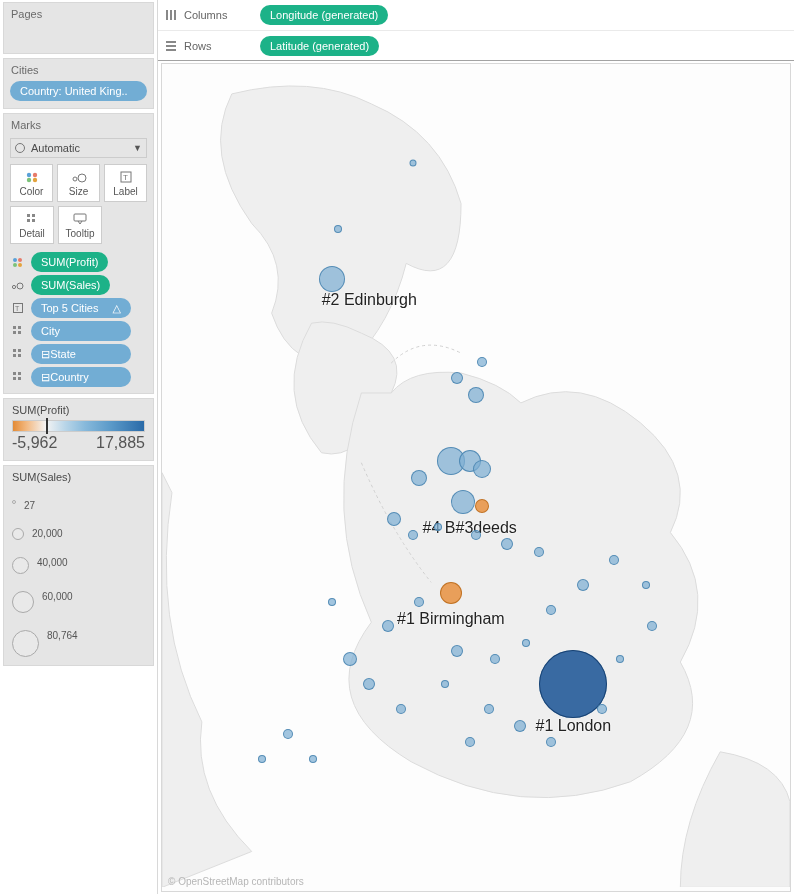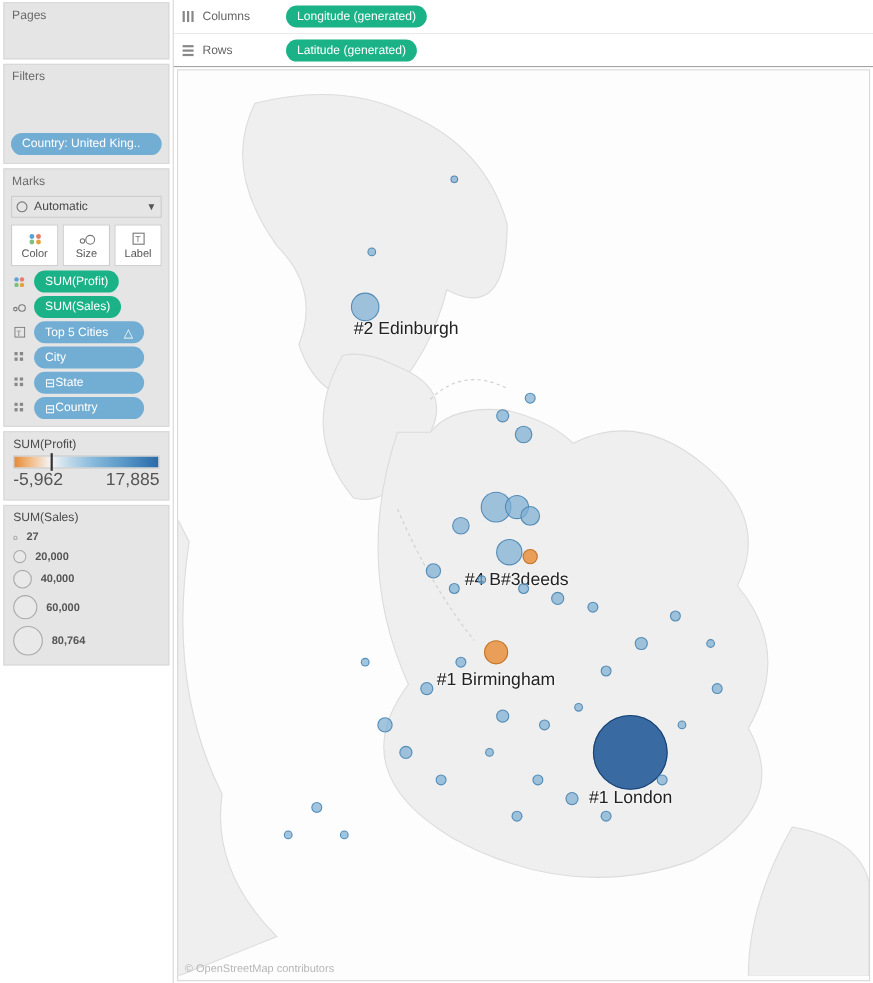--- a/index.html
+++ b/index.html
@@ -77,21 +77,21 @@
     border:1px solid #ccc;
     position:relative;
     margin-top:4px;
   }
   .gradient::after{
     content:""; position:absolute; left:25%; top:-3px; bottom:-3px; width:2px; background:#333;
   }
   .scale { display:flex; justify-content:space-between; font-size:16px; color:#555; margin-top:2px;}
 
   .size-legend { padding:5px 8px 8px 8px; }
-  .size-row { display:flex; align-items:center; gap:8px; font-size:10px; color:#555; margin-top:6px;font-weight:bold;}
+  .size-row { display:flex; align-items:flex-start; gap:8px; font-size:10px; color:#555; margin-top:17px;}
   .size-row .c {
     border:1px solid #aaa; border-radius:50%; background:#e9e9e9;
   }
 
   .shelves-top { border-bottom:1px solid #a3a3a3;}
   .shelf-line { display:flex; align-items:center; height:30px; border-top:1px solid #eaeaea; padding:0 6px;}
   .shelf-line:first-child { border-top:none;}
   .shelf-label { display:flex; align-items:center; gap:6px; width:96px; color:#656565;}
   .shelf-label .ic { width:14px; display:flex; justify-content:center; }
 
@@ -120,22 +120,22 @@
 </style>
 </head>
 <body>
 
 <div class="app">
   <div class="sidebar">
     <div class="card pages">
       <div class="card-hd">Pages</div>
     </div>
     <div class="card">
-      <div class="card-hd">Filters</div>
-      <div style="padding:2px 6px 7px 6px;margin-top:40px;">
+      <div class="card-hd">Cities</div>
+      <div style="padding:2px 6px 7px 6px;">
         <span class="pill blue" style="width:100%;">Country: United King..</span>
       </div>
     </div>
 
     <div class="card">
       <div class="card-hd">Marks</div>
       <div class="marks-select">
         <span class="circ"></span>
         <span>Automatic</span>
         <span class="caret">▼</span>
@@ -162,20 +162,42 @@
           <span>Size</span>
         </div>
         <div class="mbtn">
           <span class="ic">
             <svg width="12" height="12">
                 <rect x="1" y="1" width="10" height="10" fill="none" stroke="#777"></rect>
                 <text x="3" y="9" font-size="8" fill="#777">T</text>
               </svg>
           </span>
           <span>Label</span>
+        </div>
+      </div>
+      <div class="btn-row" style="margin-bottom:4px;">
+        <div class="mbtn">
+          <span class="ic">
+            <svg width="12" height="12">
+                <rect x="1" y="1" width="3" height="3" fill="#888"></rect>
+                <rect x="6" y="1" width="3" height="3" fill="#888"></rect>
+                <rect x="1" y="6" width="3" height="3" fill="#888"></rect>
+                <rect x="6" y="6" width="3" height="3" fill="#888"></rect>
+              </svg>
+          </span>
+          <span>Detail</span>
+        </div>
+        <div class="mbtn">
+          <span class="ic">
+            <svg width="14" height="12">
+                <rect x="1" y="1" width="12" height="7" rx="1" fill="none" stroke="#777"></rect>
+                <path d="M5 8 L7 11 L9 8" fill="none" stroke="#777"></path>
+              </svg>
+          </span>
+          <span>Tooltip</span>
         </div>
       </div>
 
       <div class="shelf-list">
         <div class="shelf-row">
           <span class="shelf-icon">
               <svg width="12" height="10">
                 <circle cx="3" cy="3" r="2" fill="#5aa1d8"></circle>
                 <circle cx="8" cy="3" r="2" fill="#e77b6a"></circle>
                 <circle cx="3" cy="8" r="2" fill="#7cc27a"></circle>

